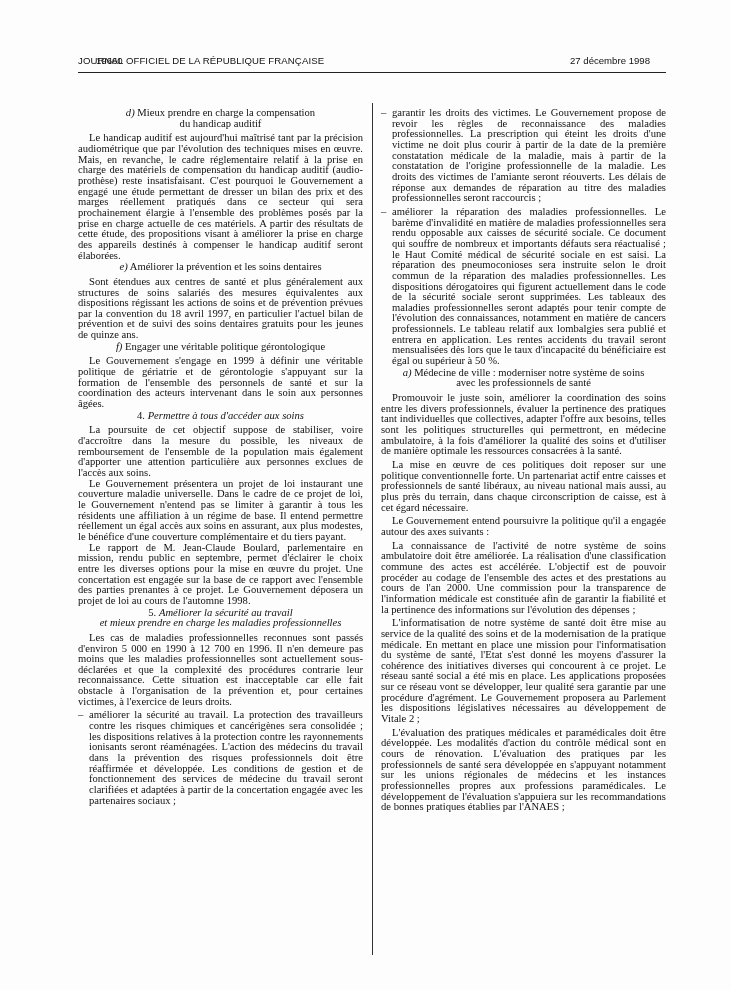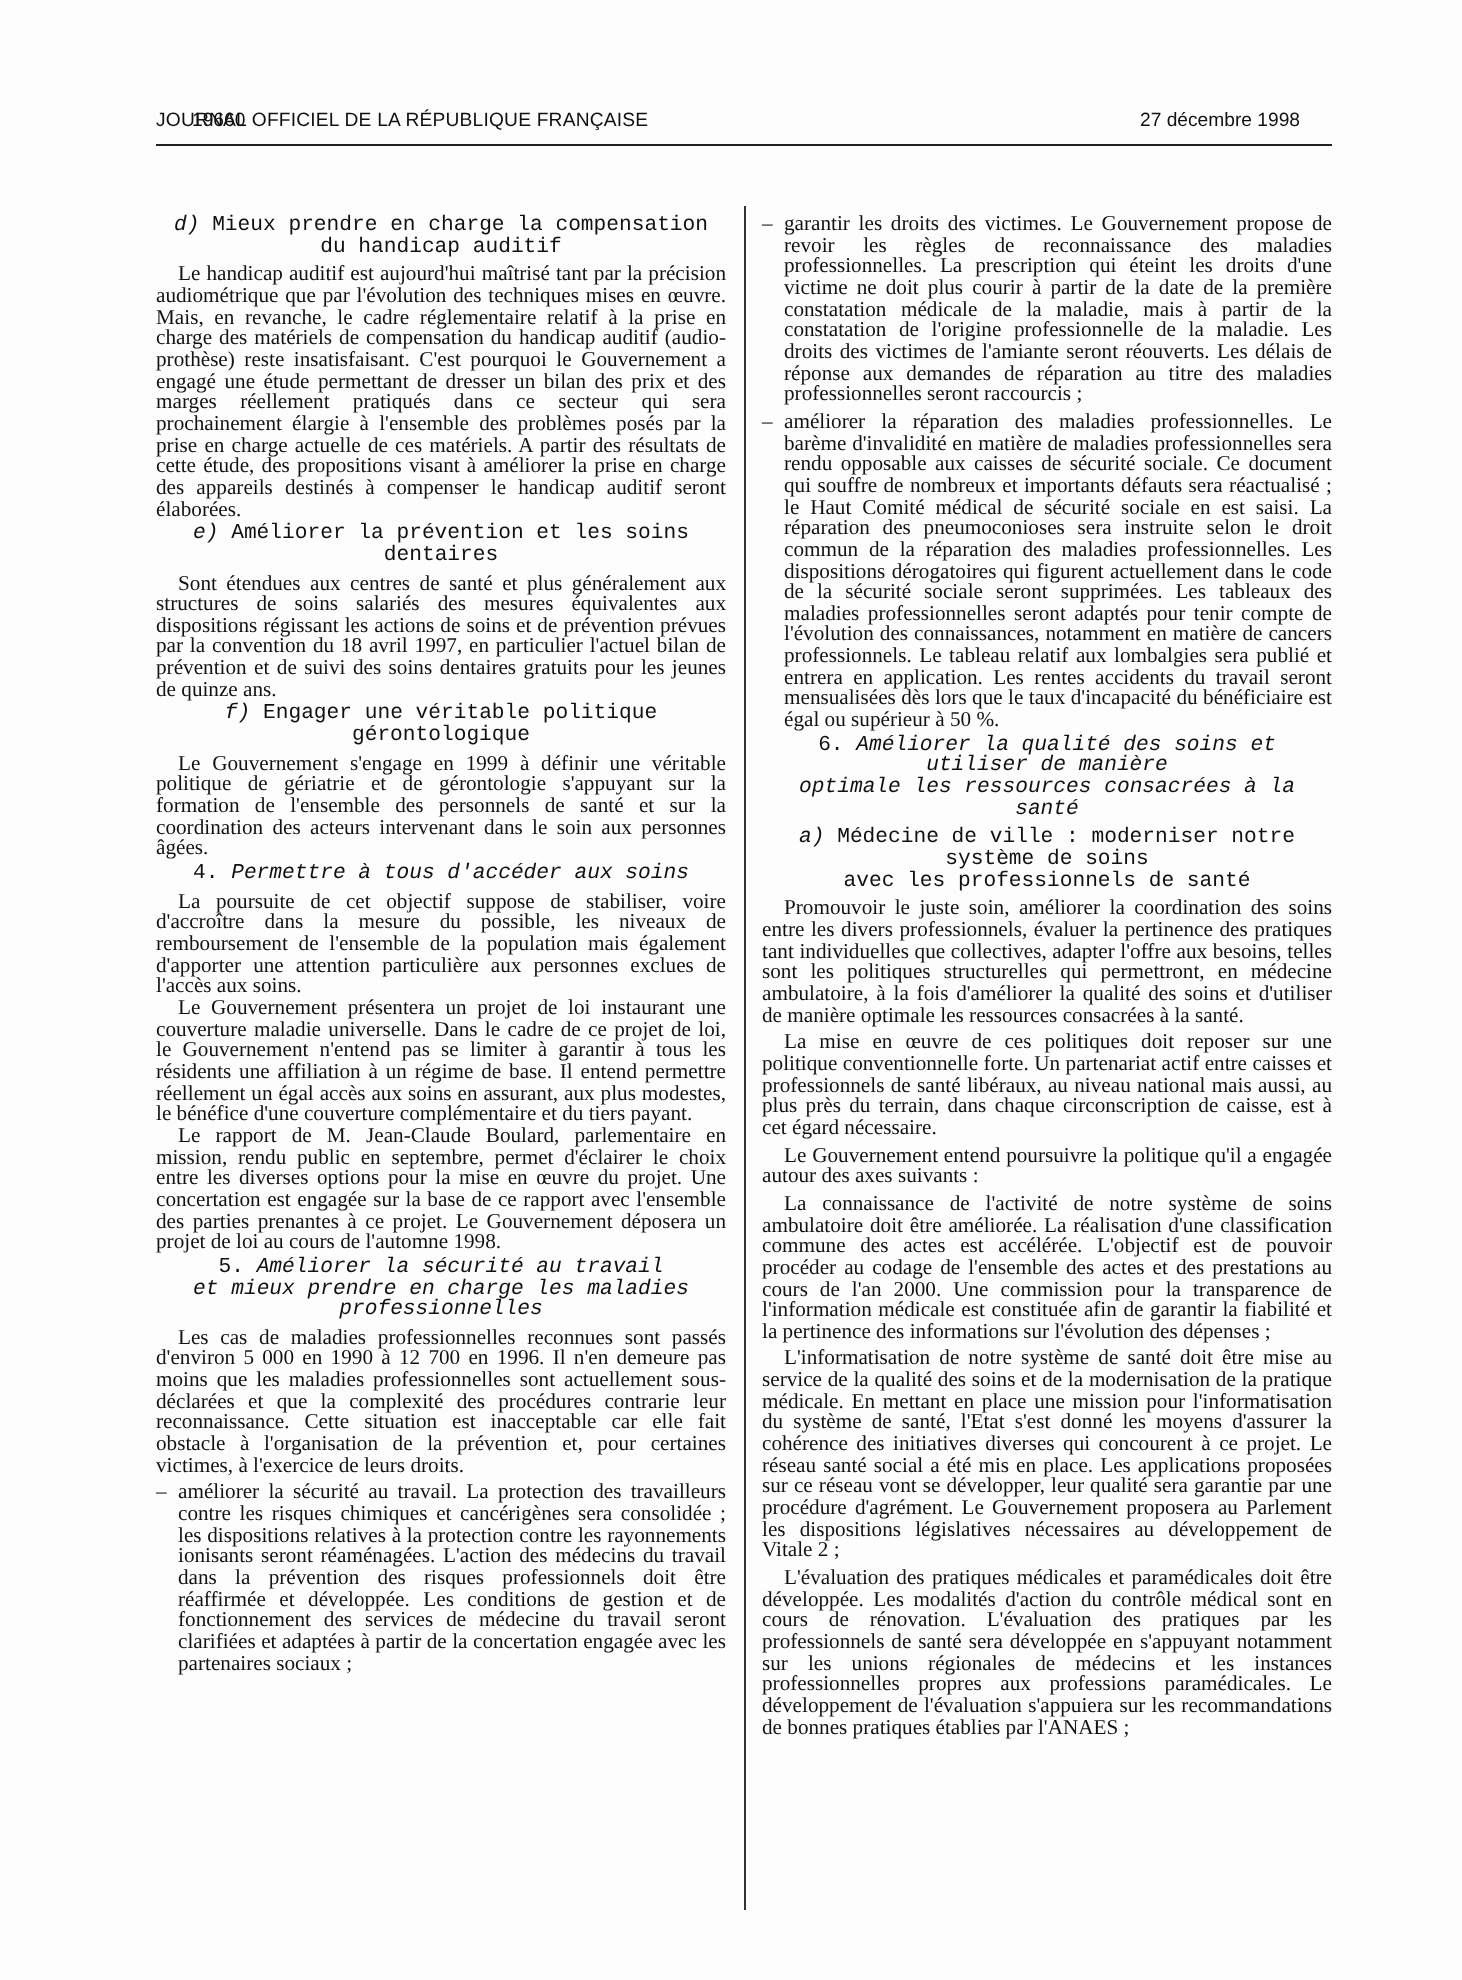--- a/index.html
+++ b/index.html
@@ -7,21 +7,21 @@
   .header { position:absolute; left:78px; top:55px; width:588px; height:16px; font-family:"Liberation Sans", sans-serif; font-size:9.6px; }
   .header .pg { position:absolute; left:0; top:0;margin-left:18px; }
   .header .title { position:absolute; left:0; right:0; top:0; text-align:left; letter-spacing:0.1px; }
   .header .date { position:absolute; right:16px; top:0; }
   .rule { position:absolute; left:78px; top:72px; width:588px; height:0; border-top:1px solid #222; }
   .col { position:absolute; top:108px; width:285px; font-family:"Liberation Serif", serif; font-size:10.6px; line-height:10.65px; text-align:justify; hyphens:manual; }
   .col.left { left:78px; }
   .col.right { left:381px; }
   .divider { position:absolute; left:372px; top:103px; width:0; height:852px; border-left:1px solid #333; }
   p { margin:0; text-indent:11px; }
-  .h { text-align:center; text-indent:0; margin:1px 0 4px 0;font-family:Liberation Mono, monospace; }
+  .h { text-align:center; text-indent:0; margin:1px 0 4px 0; }
   .h.first { margin-top:0; }
   .h i { font-style:italic; }
   .dash { display:block; position:relative; padding-left:11px; text-indent:0; margin:0; }
   .dash .mk { position:absolute; left:0; top:0; }
   .gap { margin-top:3px; }
 </style>
 </head>
 <body>
 
 <div class="header">
@@ -75,25 +75,20 @@
 <div class="col right">
   <div class="dash">
     <span class="mk">–</span>
     <span>garantir les droits des victimes. Le Gouvernement propose de revoir les règles de reconnaissance des maladies professionnelles. La prescription qui éteint les droits d'une victime ne doit plus courir à partir de la date de la première constatation médicale de la maladie, mais à partir de la constatation de l'origine professionnelle de la maladie. Les droits des victimes de l'amiante seront réouverts. Les délais de réponse aux demandes de réparation au titre des maladies professionnelles seront raccourcis ;</span>
   </div>
   <div class="dash gap">
     <span class="mk">–</span>
     <span>améliorer la réparation des maladies professionnelles. Le barème d'invalidité en matière de maladies professionnelles sera rendu opposable aux caisses de sécurité sociale. Ce document qui souffre de nombreux et importants défauts sera réactualisé ; le Haut Comité médical de sécurité sociale en est saisi. La réparation des pneumoconioses sera instruite selon le droit commun de la réparation des maladies professionnelles. Les dispositions dérogatoires qui figurent actuellement dans le code de la sécurité sociale seront supprimées. Les tableaux des maladies professionnelles seront adaptés pour tenir compte de l'évolution des connaissances, notamment en matière de cancers professionnels. Le tableau relatif aux lombalgies sera publié et entrera en application. Les rentes accidents du travail seront mensualisées dès lors que le taux d'incapacité du bénéficiaire est égal ou supérieur à 50 %.</span>
   </div>
 
-  <div class="h">
-    <span>6.</span>
-    <i>Améliorer la qualité des soins et utiliser de manière</i><br>
-    <i>optimale les ressources consacrées à la santé</i>
-  </div>
 
   <div class="h">
     <i>a)</i>
     <span>Médecine de ville : moderniser notre système de soins</span><br>
     <span>avec les professionnels de santé</span>
   </div>
   <p>Promouvoir le juste soin, améliorer la coordination des soins entre les divers professionnels, évaluer la pertinence des pratiques tant individuelles que collectives, adapter l'offre aux besoins, telles sont les politiques structurelles qui permettront, en médecine ambulatoire, à la fois d'améliorer la qualité des soins et d'utiliser de manière optimale les ressources consacrées à la santé.</p>
   <p class="gap">La mise en œuvre de ces politiques doit reposer sur une politique conventionnelle forte. Un partenariat actif entre caisses et professionnels de santé libéraux, au niveau national mais aussi, au plus près du terrain, dans chaque circonscription de caisse, est à cet égard nécessaire.</p>
   <p class="gap">Le Gouvernement entend poursuivre la politique qu'il a engagée autour des axes suivants :</p>
   <p class="gap">La connaissance de l'activité de notre système de soins ambulatoire doit être améliorée. La réalisation d'une classification commune des actes est accélérée. L'objectif est de pouvoir procéder au codage de l'ensemble des actes et des prestations au cours de l'an 2000. Une commission pour la transparence de l'information médicale est constituée afin de garantir la fiabilité et la pertinence des informations sur l'évolution des dépenses ;</p>

